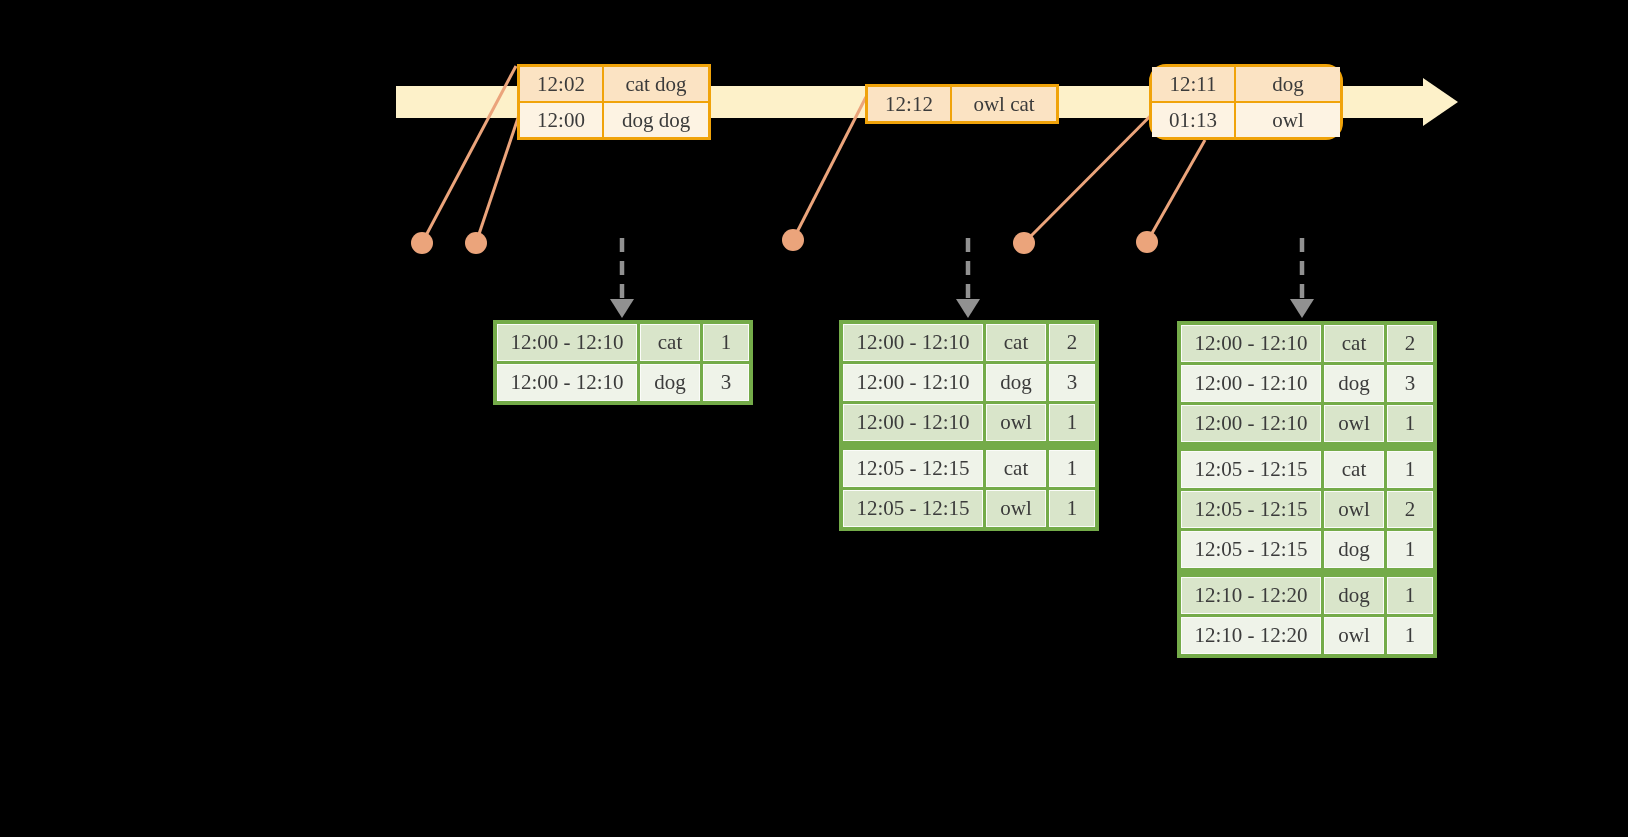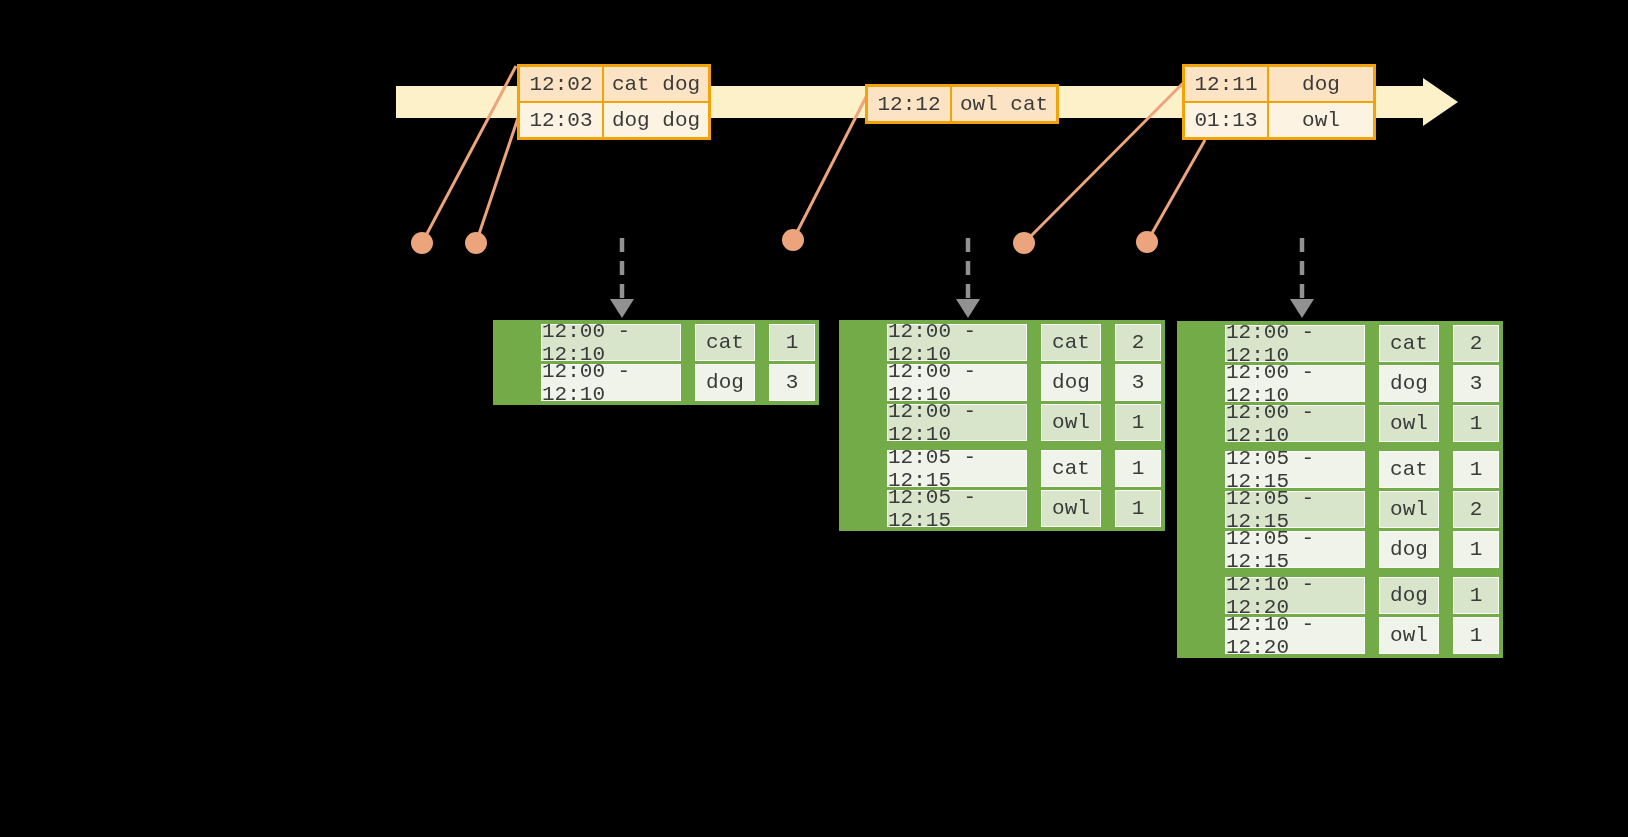--- a/index.html
+++ b/index.html
@@ -1,18 +1,18 @@
 <!DOCTYPE html>
 <html style="--background: #000000; --timeline-band: #fdf1c9; --event-border: #f0a30a; --event-row-dark: #fbe3c3; --event-row-light: #fdf3e3; --connector: #eba47b; --trigger-arrow: #919191; --result-border: #74ab49; --result-row-dark: #d9e5ca; --result-row-light: #eff3e9; --text: #3b3b3b;"><head>
 <meta charset="utf-8">
 <style>
   html,body{margin:0;padding:0;background:#000;}
   #canvas{
     position:relative;width:1628px;height:837px;background:var(--background,#000);
-    font-family:Liberation Mono, monospace;color:var(--text,#3b3b3b);
+    font-family:Liberation Serif, serif;color:var(--text,#3b3b3b);
     overflow:hidden;
   }
   
   .band{position:absolute;left:396px;top:86px;width:1027px;height:32px;background:var(--timeline-band,#fdf1c9);}
   #overlay{position:absolute;left:0;top:0;width:1628px;height:837px;pointer-events:none;}
   
   .etable{
     position:absolute;background:var(--event-border,#f0a30a);
     border:3px solid var(--event-border,#f0a30a);
     display:flex;flex-direction:column;gap:2px;
@@ -20,21 +20,21 @@
   .etable .trow{display:grid;grid-template-columns:82px 104px;gap:2px;}
   .etable .tcell{height:34px;display:flex;align-items:center;justify-content:center;font-size:21px;}
   .etable .trow.dark  .tcell{background:var(--event-row-dark,#fbe3c3);}
   .etable .trow.light .tcell{background:var(--event-row-light,#fdf3e3);}
   
   .gtable{
     position:absolute;background:var(--result-border,#74ab49);
     border:4px solid var(--result-border,#74ab49);
     display:flex;flex-direction:column;gap:3px;
   }
-  .gtable .trow{display:grid;grid-template-columns:140px 60px 46px;gap:14px;margin-left:44px;}
+  .gtable .trow{display:grid;grid-template-columns:140px 60px 46px;gap:3px;}
   .gtable .trow.new-group{margin-top:6px;}
   .gtable .tcell{
     height:35px;display:flex;align-items:center;justify-content:center;
     font-size:21px;border:1px solid #fbfcf9;
   }
   .gtable .trow.dark  .tcell{background:var(--result-row-dark,#d9e5ca);}
   .gtable .trow.light .tcell{background:var(--result-row-light,#eff3e9);}
   .gtable .tcell.col-window{justify-content:center;}
 </style>
 </head>
@@ -73,31 +73,31 @@
       <polygon points="1290,299 1314,299 1302,318" stroke="none"></polygon>
     </g>
   </svg>
 
   <div class="etable" style="left:517px;top:64px;">
       <div class="trow dark">
         <div class="tcell col-time">12:02</div>
         <div class="tcell col-words">cat dog</div>
       </div>
       <div class="trow light">
-        <div class="tcell col-time">12:03</div>
+        <div class="tcell col-time">12:00</div>
         <div class="tcell col-words">dog dog</div>
       </div>
     </div>
   <div class="etable" style="left:865px;top:84px;">
       <div class="trow dark">
         <div class="tcell col-time">12:12</div>
         <div class="tcell col-words">owl cat</div>
       </div>
     </div>
-  <div class="etable" style="left:1182px;top:64px;">
+  <div class="etable" style="left:1149px;top:64px;border-radius:17px;">
       <div class="trow dark">
         <div class="tcell col-time">12:11</div>
         <div class="tcell col-words">dog</div>
       </div>
       <div class="trow light">
         <div class="tcell col-time">01:13</div>
         <div class="tcell col-words">owl</div>
       </div>
     </div>
 

